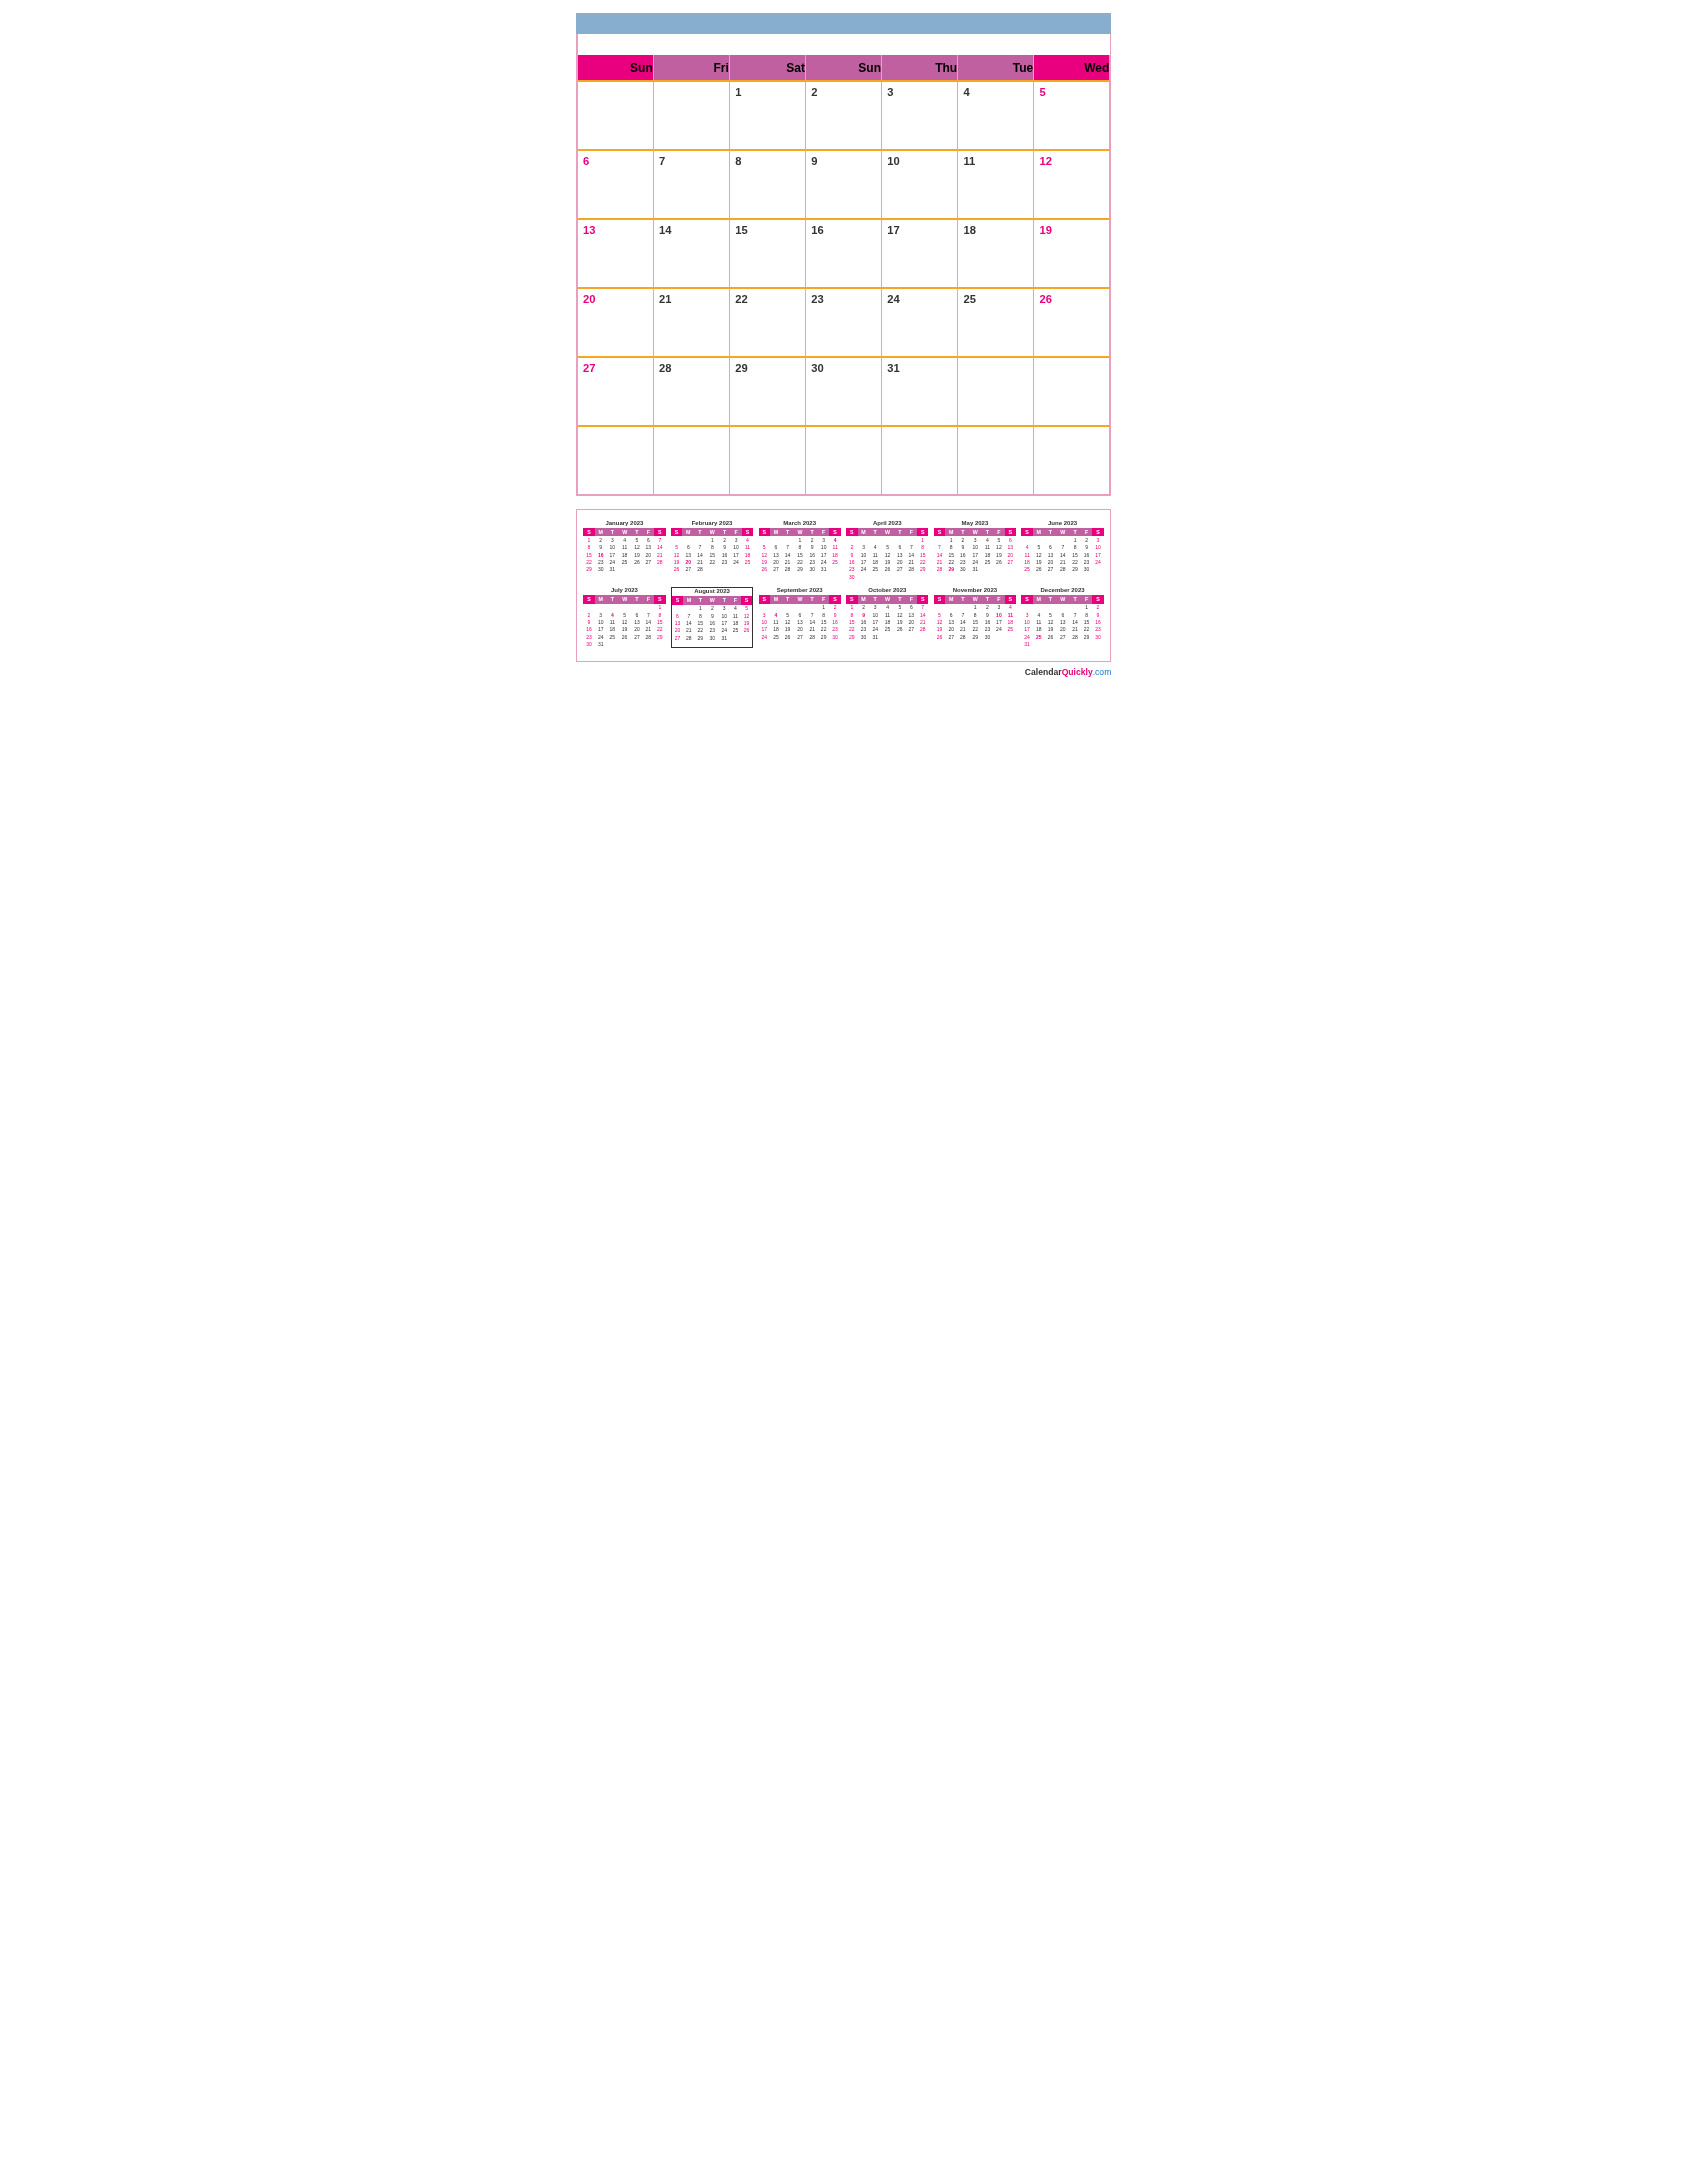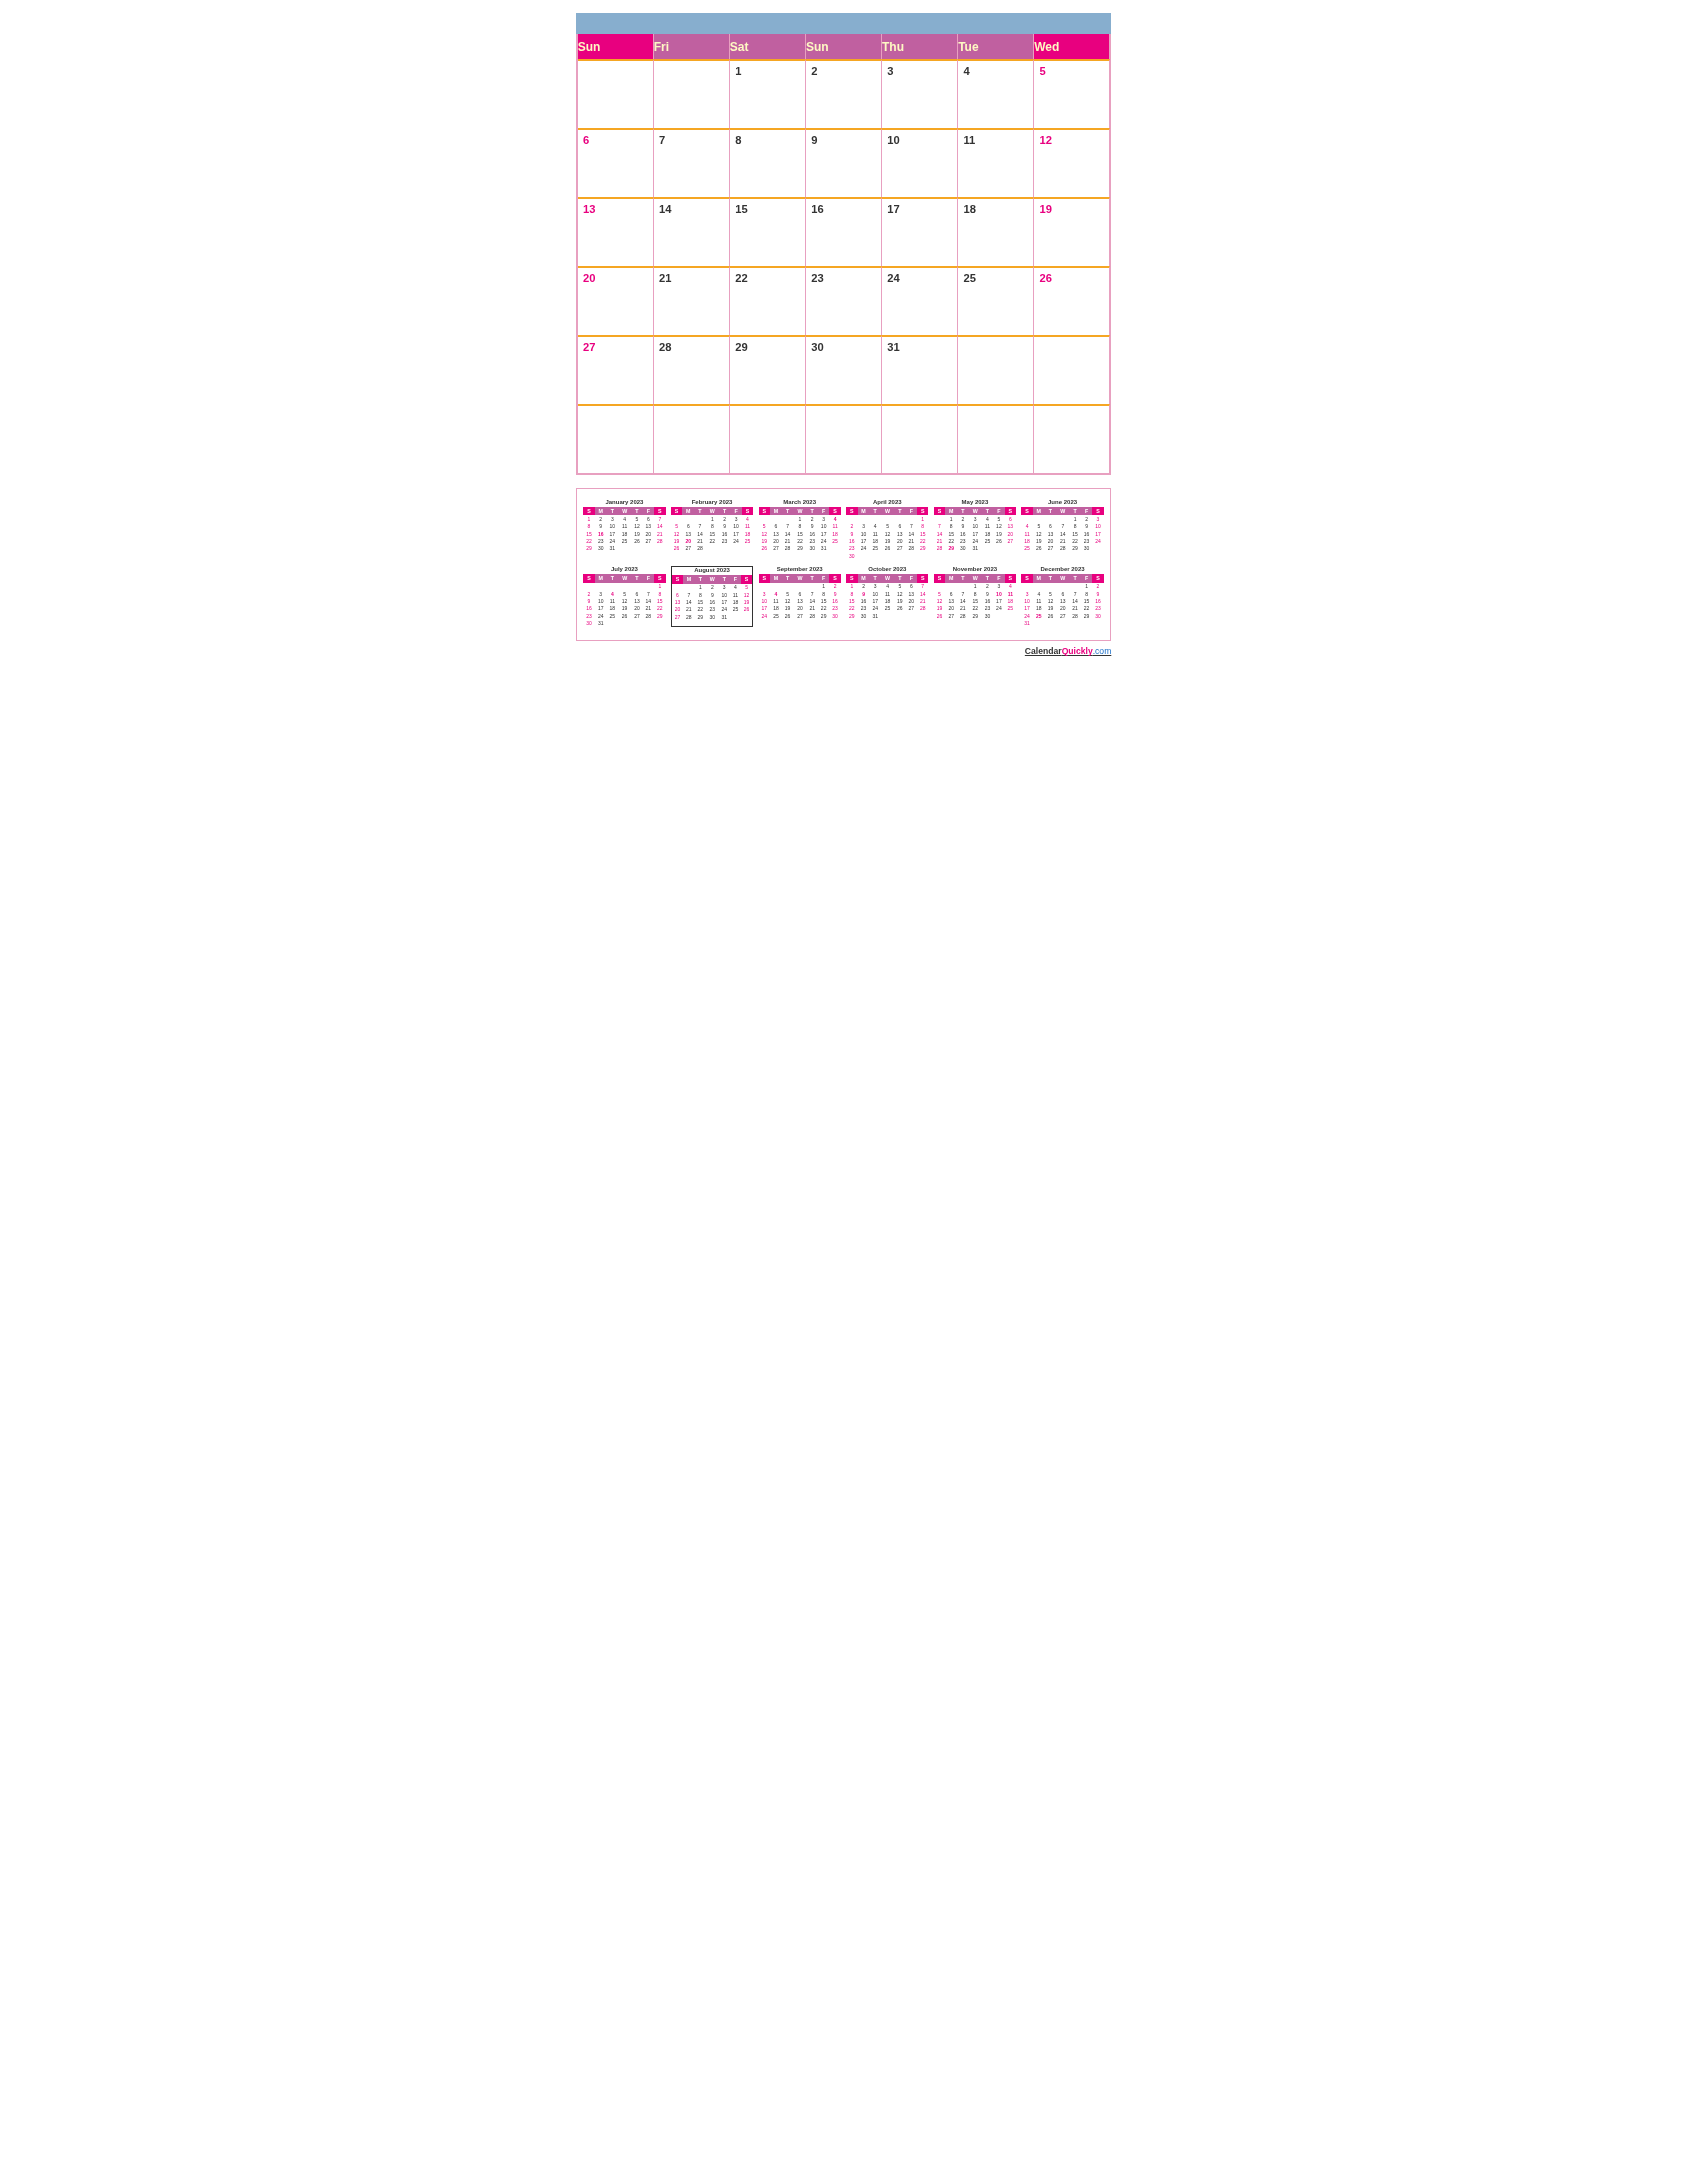--- a/index.html
+++ b/index.html
@@ -31,25 +31,26 @@
     }
 
     
     .day-headers {
       display: grid;
       grid-template-columns: repeat(7, 1fr);
       border-left: 0.7px solid #E8A0C0;
     }
     .day-header {
       padding: 5.3px 0;
-      text-align: left;
+      text-align: right;
       font-weight: 700;
       font-size: 12px;
-      color: #fef9c3;
+      color: #000000;
       border-right: 0.7px solid #E8A0C0;
+      margin-top: 21px;
     }
     .day-header.sun { background: #E8007F; }
     .day-header.mon { background: #C060A0; }
     .day-header.tue { background: #C060A0; }
     .day-header.wed { background: #C060A0; }
     .day-header.thu { background: #C060A0; }
     .day-header.fri { background: #C060A0; }
     .day-header.sat { background: #E8007F; }
 
     
@@ -145,21 +146,20 @@
 
     .mini-cal.current-month {
       border: 1.3px solid #333;
     }
 
     .footer-brand {
       text-align: right;
       font-size: 8.6px;
       margin-top: 5.3px;
       color: #333;
-      text-decoration: underline;
     }
     .footer-brand span.cal { color: #333; font-weight: 700; }
     .footer-brand span.quickly { color: #E8007F; font-weight: 700; }
     .footer-brand span.dot-com { color: #1B6FC8; }
   </style>
 </head>
 <body>
 
 <div class="calendar-wrapper">
 

